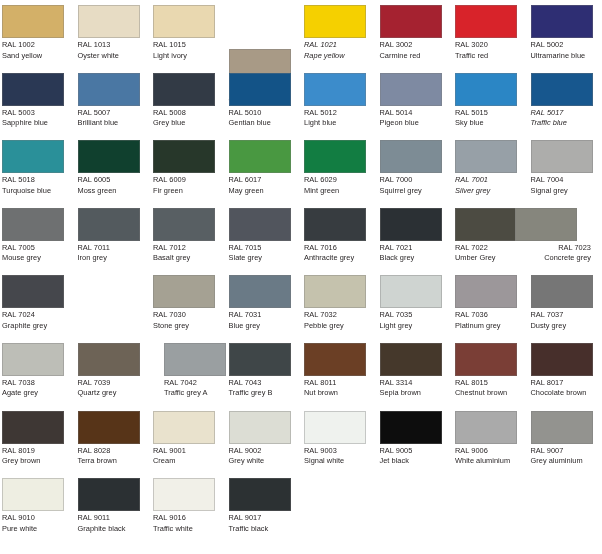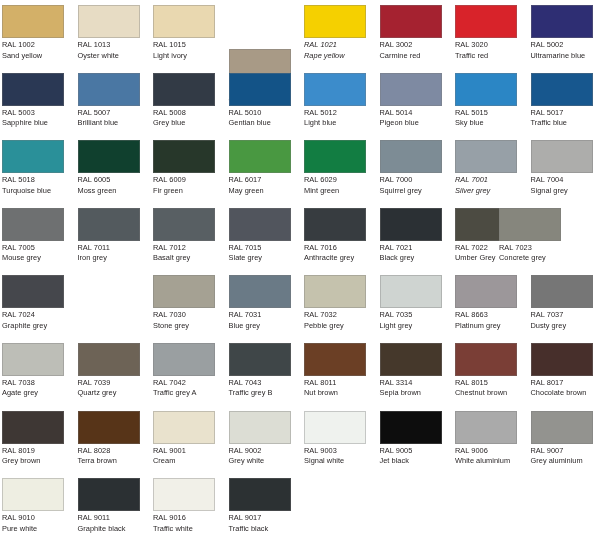--- a/index.html
+++ b/index.html
@@ -170,21 +170,21 @@
           <span class="ral-name">Pigeon blue</span>
         </div>
       </div>
       <div class="ral-cell" style="left: 453px;">
         <div class="ral-swatch" style="background-color: rgb(43, 134, 197);"></div>
         <div class="ral-labels">
           <span class="ral-code">RAL 5015</span>
           <span class="ral-name">Sky blue</span>
         </div>
       </div>
-      <div class="ral-cell" style="left: 528.5px;">
+      <div class="ral-cell" style="left: 528.5px; font-style: italic;">
         <div class="ral-swatch" style="background-color: rgb(23, 87, 142);"></div>
         <div class="ral-labels">
           <span class="ral-code">RAL 5017</span>
           <span class="ral-name">Traffic blue</span>
         </div>
       </div>
     </div>
     <div class="ral-row">
       <div class="ral-cell" style="left: 0px;">
         <div class="ral-swatch" style="background-color: rgb(42, 144, 153);"></div>
@@ -286,21 +286,21 @@
           <span class="ral-name">Black grey</span>
         </div>
       </div>
       <div class="ral-cell" style="left: 453px;">
         <div class="ral-swatch" style="background-color: rgb(76, 75, 66);"></div>
         <div class="ral-labels">
           <span class="ral-code">RAL 7022</span>
           <span class="ral-name">Umber Grey</span>
         </div>
       </div>
-      <div class="ral-cell" style="left: 497px;">
+      <div class="ral-cell" style="left: 513px; text-align: right;">
         <div class="ral-swatch" style="background-color: rgb(134, 134, 125);"></div>
         <div class="ral-labels">
           <span class="ral-code">RAL 7023</span>
           <span class="ral-name">Concrete grey</span>
         </div>
       </div>
     </div>
     <div class="ral-row">
       <div class="ral-cell" style="left: 0px;">
         <div class="ral-swatch" style="background-color: rgb(69, 71, 76);"></div>
@@ -333,21 +333,21 @@
       <div class="ral-cell" style="left: 377.5px;">
         <div class="ral-swatch" style="background-color: rgb(207, 212, 209);"></div>
         <div class="ral-labels">
           <span class="ral-code">RAL 7035</span>
           <span class="ral-name">Light grey</span>
         </div>
       </div>
       <div class="ral-cell" style="left: 453px;">
         <div class="ral-swatch" style="background-color: rgb(156, 151, 154);"></div>
         <div class="ral-labels">
-          <span class="ral-code">RAL 8663</span>
+          <span class="ral-code">RAL 7036</span>
           <span class="ral-name">Platinum grey</span>
         </div>
       </div>
       <div class="ral-cell" style="left: 528.5px;">
         <div class="ral-swatch" style="background-color: rgb(118, 118, 118);"></div>
         <div class="ral-labels">
           <span class="ral-code">RAL 7037</span>
           <span class="ral-name">Dusty grey</span>
         </div>
       </div>
@@ -360,21 +360,21 @@
           <span class="ral-name">Agate grey</span>
         </div>
       </div>
       <div class="ral-cell" style="left: 75.5px;">
         <div class="ral-swatch" style="background-color: rgb(109, 99, 86);"></div>
         <div class="ral-labels">
           <span class="ral-code">RAL 7039</span>
           <span class="ral-name">Quartz grey</span>
         </div>
       </div>
-      <div class="ral-cell" style="left: 151px;">
+      <div class="ral-cell" style="left: 162px;">
         <div class="ral-swatch" style="background-color: rgb(154, 159, 161);"></div>
         <div class="ral-labels">
           <span class="ral-code">RAL 7042</span>
           <span class="ral-name">Traffic grey A</span>
         </div>
       </div>
       <div class="ral-cell" style="left: 226.5px;">
         <div class="ral-swatch" style="background-color: rgb(63, 70, 72);"></div>
         <div class="ral-labels">
           <span class="ral-code">RAL 7043</span>

